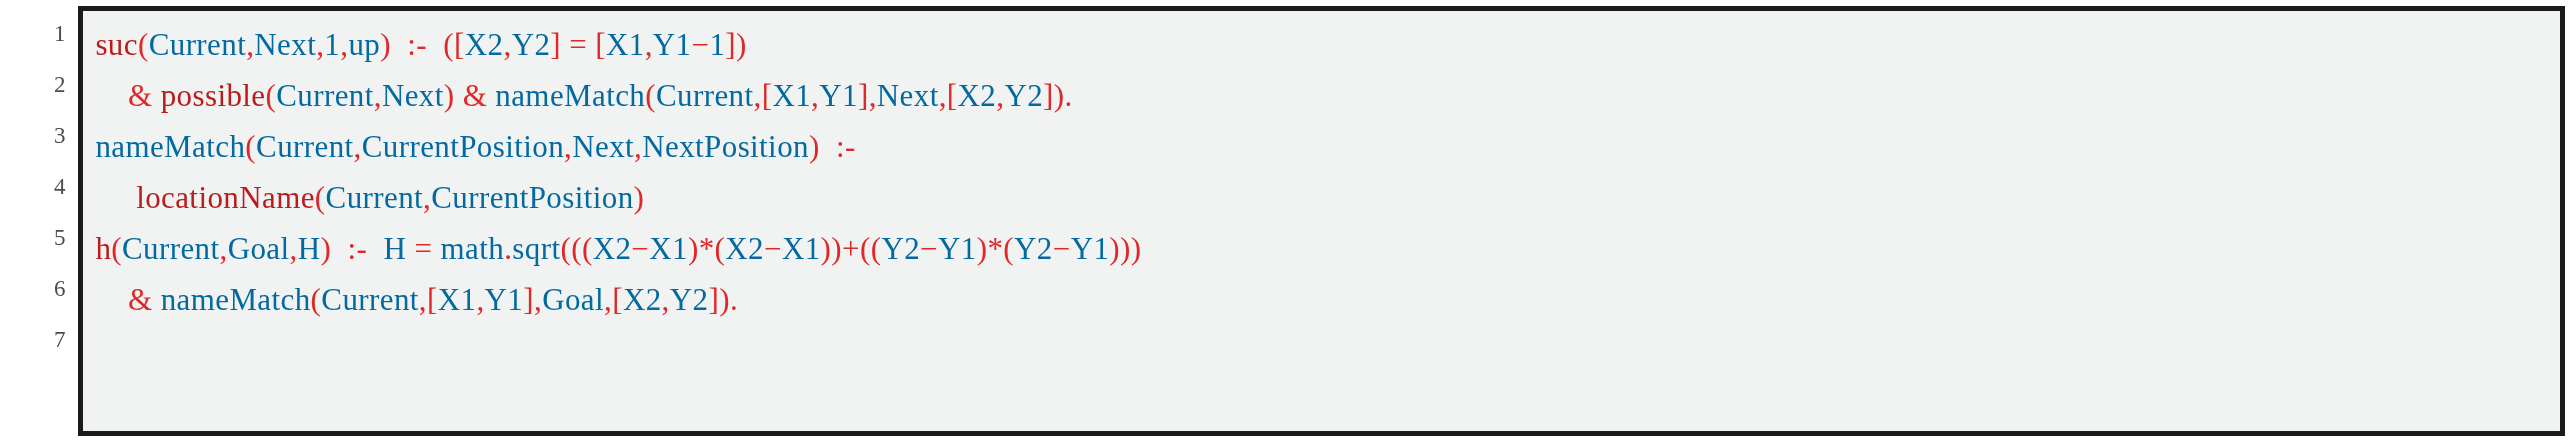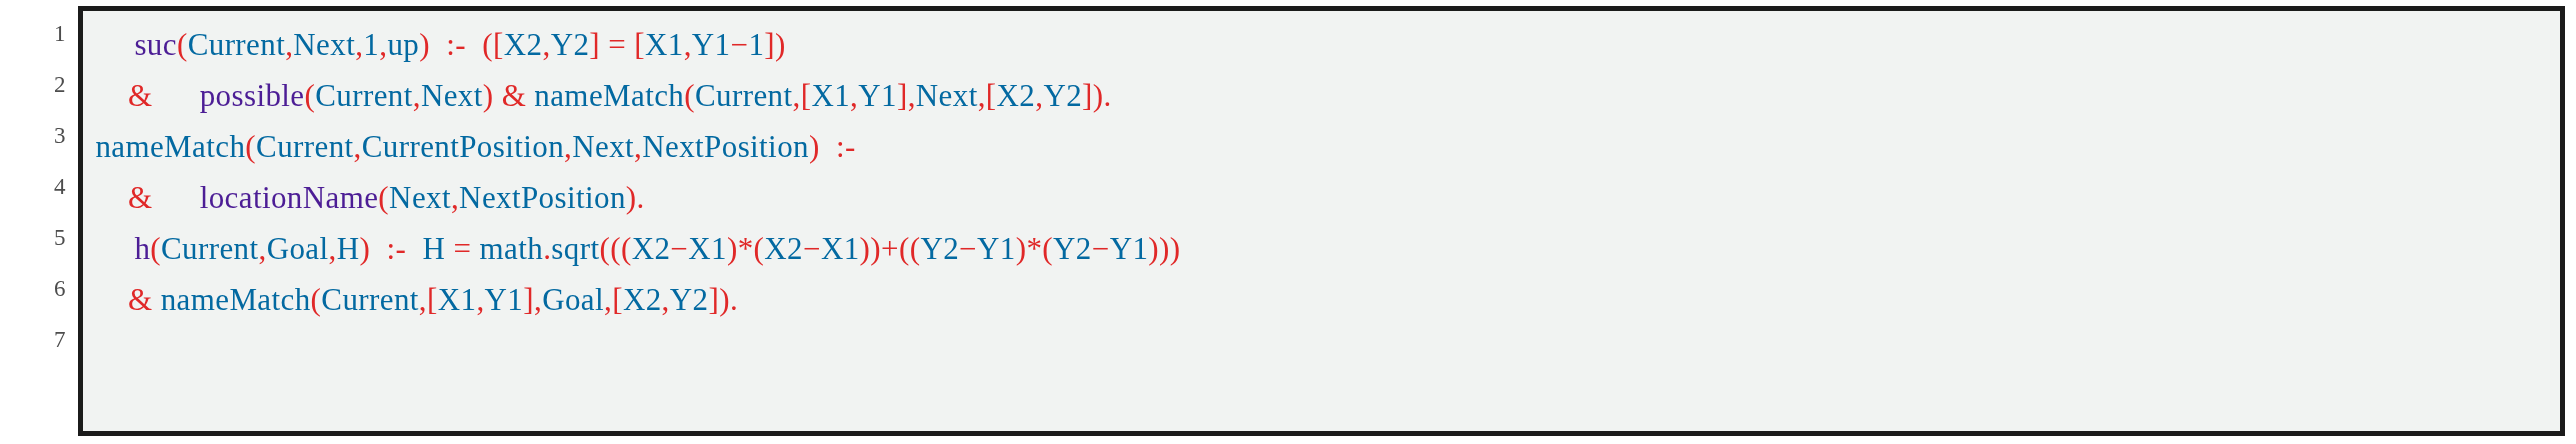--- a/index.html
+++ b/index.html
@@ -60,21 +60,21 @@
   .code-line {
     height: 51px;
     line-height: 51px;
     white-space: pre;
     font-size: 31px;
     font-family: "Liberation Serif", "DejaVu Serif", serif;
     color: #1a1a1a;
     letter-spacing: 0.4px;
   }
 
-  .tok-kw   { color: #4c1d95; margin-left: 39px; }   
+  .tok-kw   { color: #b91c1c; }   
   .tok-pun  { color: #e02828; }   
   .tok-id   { color: #0369a1; }   
   .tok-ws   { color: transparent; }
 </style>
 </head>
 <body>
 
 <div class="listing-wrap">
 
   <div class="gutter">
@@ -84,19 +84,19 @@
     <div class="lineno">4</div>
     <div class="lineno">5</div>
     <div class="lineno">6</div>
     <div class="lineno">7</div>
   </div>
 
   <div class="code-box">
     <div class="code-line"><span class="tok-kw">suc</span><span class="tok-pun">(</span><span class="tok-id">Current</span><span class="tok-pun">,</span><span class="tok-id">Next</span><span class="tok-pun">,</span><span class="tok-id">1</span><span class="tok-pun">,</span><span class="tok-id">up</span><span class="tok-pun">)</span><span class="tok-ws">  </span><span class="tok-pun">:-</span><span class="tok-ws">  </span><span class="tok-pun">(</span><span class="tok-pun">[</span><span class="tok-id">X2</span><span class="tok-pun">,</span><span class="tok-id">Y2</span><span class="tok-pun">]</span><span class="tok-ws"> </span><span class="tok-pun">=</span><span class="tok-ws"> </span><span class="tok-pun">[</span><span class="tok-id">X1</span><span class="tok-pun">,</span><span class="tok-id">Y1</span><span class="tok-pun">−</span><span class="tok-id">1</span><span class="tok-pun">]</span><span class="tok-pun">)</span></div>
     <div class="code-line"><span class="tok-ws">    </span><span class="tok-pun">&amp;</span><span class="tok-ws"> </span><span class="tok-kw">possible</span><span class="tok-pun">(</span><span class="tok-id">Current</span><span class="tok-pun">,</span><span class="tok-id">Next</span><span class="tok-pun">)</span><span class="tok-ws"> </span><span class="tok-pun">&amp;</span><span class="tok-ws"> </span><span class="tok-id">nameMatch</span><span class="tok-pun">(</span><span class="tok-id">Current</span><span class="tok-pun">,</span><span class="tok-pun">[</span><span class="tok-id">X1</span><span class="tok-pun">,</span><span class="tok-id">Y1</span><span class="tok-pun">]</span><span class="tok-pun">,</span><span class="tok-id">Next</span><span class="tok-pun">,</span><span class="tok-pun">[</span><span class="tok-id">X2</span><span class="tok-pun">,</span><span class="tok-id">Y2</span><span class="tok-pun">]</span><span class="tok-pun">)</span><span class="tok-pun">.</span></div>
     <div class="code-line"><span class="tok-id">nameMatch</span><span class="tok-pun">(</span><span class="tok-id">Current</span><span class="tok-pun">,</span><span class="tok-id">CurrentPosition</span><span class="tok-pun">,</span><span class="tok-id">Next</span><span class="tok-pun">,</span><span class="tok-id">NextPosition</span><span class="tok-pun">)</span><span class="tok-ws">  </span><span class="tok-pun">:-</span></div>
-    <div class="code-line"><span class="tok-ws">    </span><span class="tok-pun">&amp;</span><span class="tok-ws"> </span><span class="tok-kw">locationName</span><span class="tok-pun">(</span><span class="tok-id">Next</span><span class="tok-pun">,</span><span class="tok-id">NextPosition</span><span class="tok-pun">)</span><span class="tok-pun">.</span></div>
+    <div class="code-line"><span class="tok-ws">     </span><span class="tok-kw">locationName</span><span class="tok-pun">(</span><span class="tok-id">Current</span><span class="tok-pun">,</span><span class="tok-id">CurrentPosition</span><span class="tok-pun">)</span></div>
     <div class="code-line"><span class="tok-kw">h</span><span class="tok-pun">(</span><span class="tok-id">Current</span><span class="tok-pun">,</span><span class="tok-id">Goal</span><span class="tok-pun">,</span><span class="tok-id">H</span><span class="tok-pun">)</span><span class="tok-ws">  </span><span class="tok-pun">:-</span><span class="tok-ws">  </span><span class="tok-id">H</span><span class="tok-ws"> </span><span class="tok-pun">=</span><span class="tok-ws"> </span><span class="tok-id">math</span><span class="tok-pun">.</span><span class="tok-id">sqrt</span><span class="tok-pun">(</span><span class="tok-pun">(</span><span class="tok-pun">(</span><span class="tok-id">X2</span><span class="tok-pun">−</span><span class="tok-id">X1</span><span class="tok-pun">)</span><span class="tok-pun">*</span><span class="tok-pun">(</span><span class="tok-id">X2</span><span class="tok-pun">−</span><span class="tok-id">X1</span><span class="tok-pun">)</span><span class="tok-pun">)</span><span class="tok-pun">+</span><span class="tok-pun">(</span><span class="tok-pun">(</span><span class="tok-id">Y2</span><span class="tok-pun">−</span><span class="tok-id">Y1</span><span class="tok-pun">)</span><span class="tok-pun">*</span><span class="tok-pun">(</span><span class="tok-id">Y2</span><span class="tok-pun">−</span><span class="tok-id">Y1</span><span class="tok-pun">)</span><span class="tok-pun">)</span><span class="tok-pun">)</span></div>
     <div class="code-line"><span class="tok-ws">    </span><span class="tok-pun">&amp;</span><span class="tok-ws"> </span><span class="tok-id">nameMatch</span><span class="tok-pun">(</span><span class="tok-id">Current</span><span class="tok-pun">,</span><span class="tok-pun">[</span><span class="tok-id">X1</span><span class="tok-pun">,</span><span class="tok-id">Y1</span><span class="tok-pun">]</span><span class="tok-pun">,</span><span class="tok-id">Goal</span><span class="tok-pun">,</span><span class="tok-pun">[</span><span class="tok-id">X2</span><span class="tok-pun">,</span><span class="tok-id">Y2</span><span class="tok-pun">]</span><span class="tok-pun">)</span><span class="tok-pun">.</span></div>
   </div>
 
 </div>
 
 
 </body></html>

